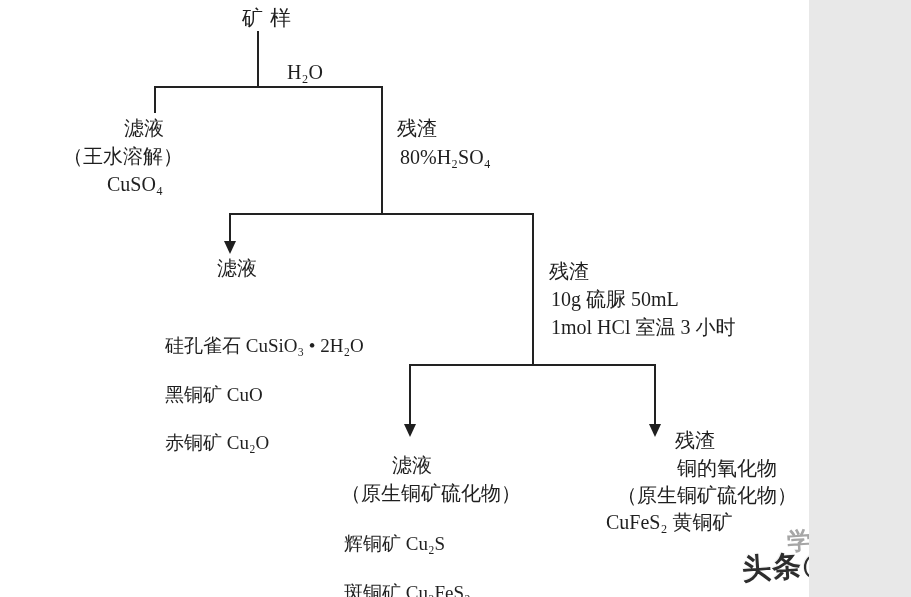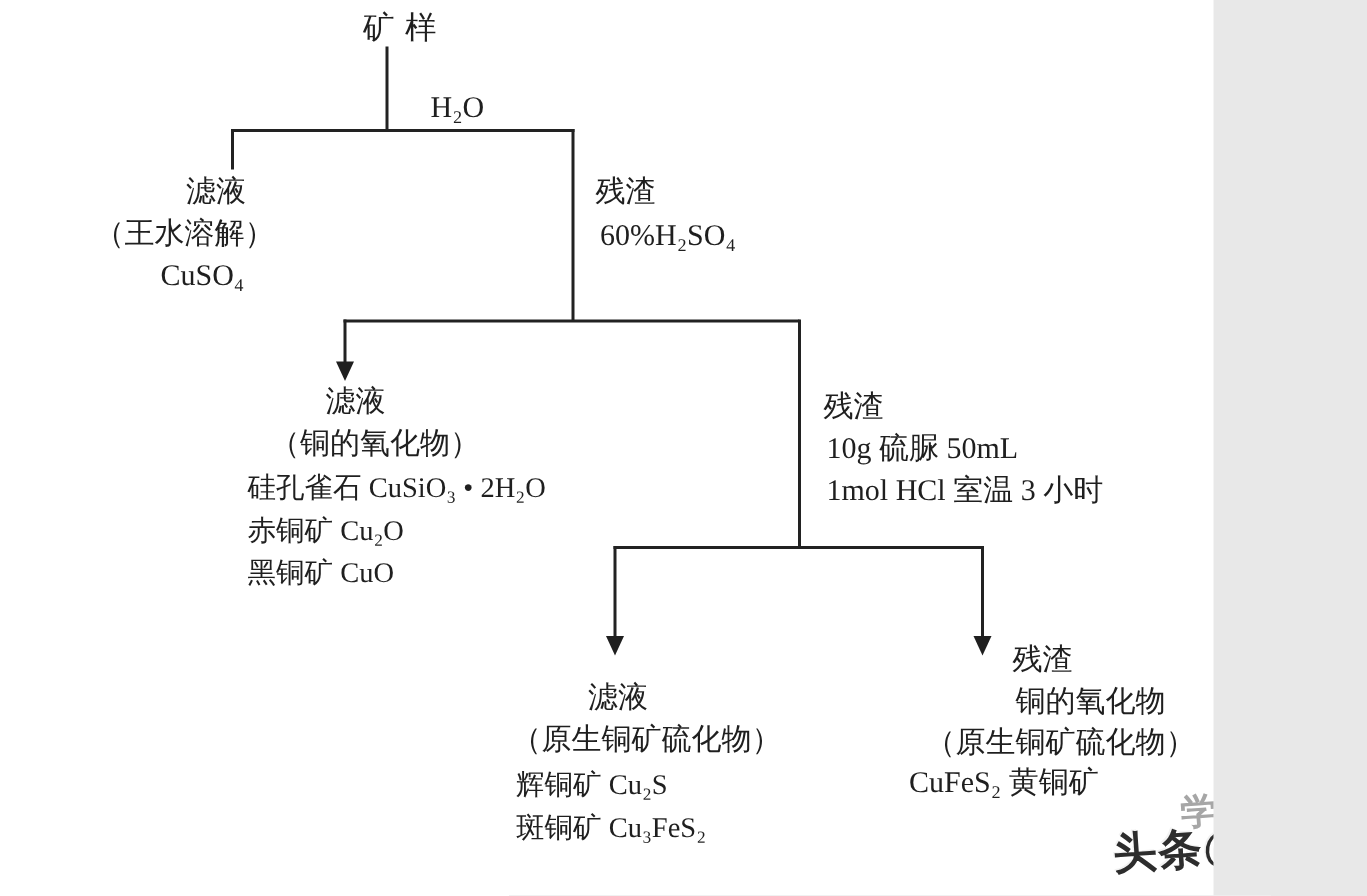--- a/index.html
+++ b/index.html
@@ -15,21 +15,21 @@
   .vline{position:absolute;width:1.5px;background:#222;}
   .arrowhead{
     position:absolute;width:0;height:0;
     border-left:6.5px solid transparent;
     border-right:6.5px solid transparent;
     border-top:13px solid #1f1f1f;
   }
   .txt{position:absolute;font-size:20px;line-height:1.15;white-space:nowrap;}
   .root-label{font-size:21px;letter-spacing:7px;}
   .item-list{position:absolute;font-size:19px;white-space:nowrap;}
-  .item-list .item{height:28.7px;line-height:28.7px;}
+  .item-list .item{height:28.7px;line-height:28.7px;margin-top:20px;}
   .wm-ghost{
     position:absolute;left:787px;top:523px;
     font-family:"Liberation Sans","DejaVu Sans",sans-serif;
     font-weight:bold;font-size:24px;letter-spacing:3px;
     color:#a6a6a6;transform:rotate(-4deg);white-space:nowrap;
   }
   .wm-main{
     position:absolute;left:742px;top:544px;
     font-family:"Liberation Sans","DejaVu Sans",sans-serif;
     font-weight:bold;font-size:29px;letter-spacing:1px;
@@ -60,28 +60,27 @@
 
   <div class="txt root-label" style="left:242px;top:6px">矿样</div>
 
   <div class="txt" style="left:287px;top:61px">H₂O</div>
 
   <div class="txt" style="left:124px;top:117px">滤液</div>
   <div class="txt" style="left:63px;top:145px">（王水溶解）</div>
   <div class="txt" style="left:107px;top:173px">CuSO₄</div>
 
   <div class="txt" style="left:397px;top:117px">残渣</div>
-  <div class="txt" style="left:400px;top:146px">60%H₂SO₄</div>
+  <div class="txt" style="left:400px;top:146px">80%H₂SO₄</div>
 
   <div class="txt" style="left:217px;top:257px">滤液</div>
-  <div class="txt" style="left:180px;top:285px">（铜的氧化物）</div>
   <div class="item-list" style="left:165px;top:312px">
     <div class="item">硅孔雀石 CuSiO₃ • 2H₂O</div>
+    <div class="item">黑铜矿 CuO</div>
     <div class="item">赤铜矿 Cu₂O</div>
-    <div class="item">黑铜矿 CuO</div>
   </div>
 
   <div class="txt" style="left:549px;top:260px">残渣</div>
   <div class="txt" style="left:551px;top:288px">10g 硫脲 50mL</div>
   <div class="txt" style="left:551px;top:316px">1mol HCl 室温 3 小时</div>
 
   <div class="txt" style="left:392px;top:454px">滤液</div>
   <div class="txt" style="left:341px;top:482px">（原生铜矿硫化物）</div>
   <div class="item-list" style="left:344px;top:510px">
     <div class="item">辉铜矿 Cu₂S</div>

